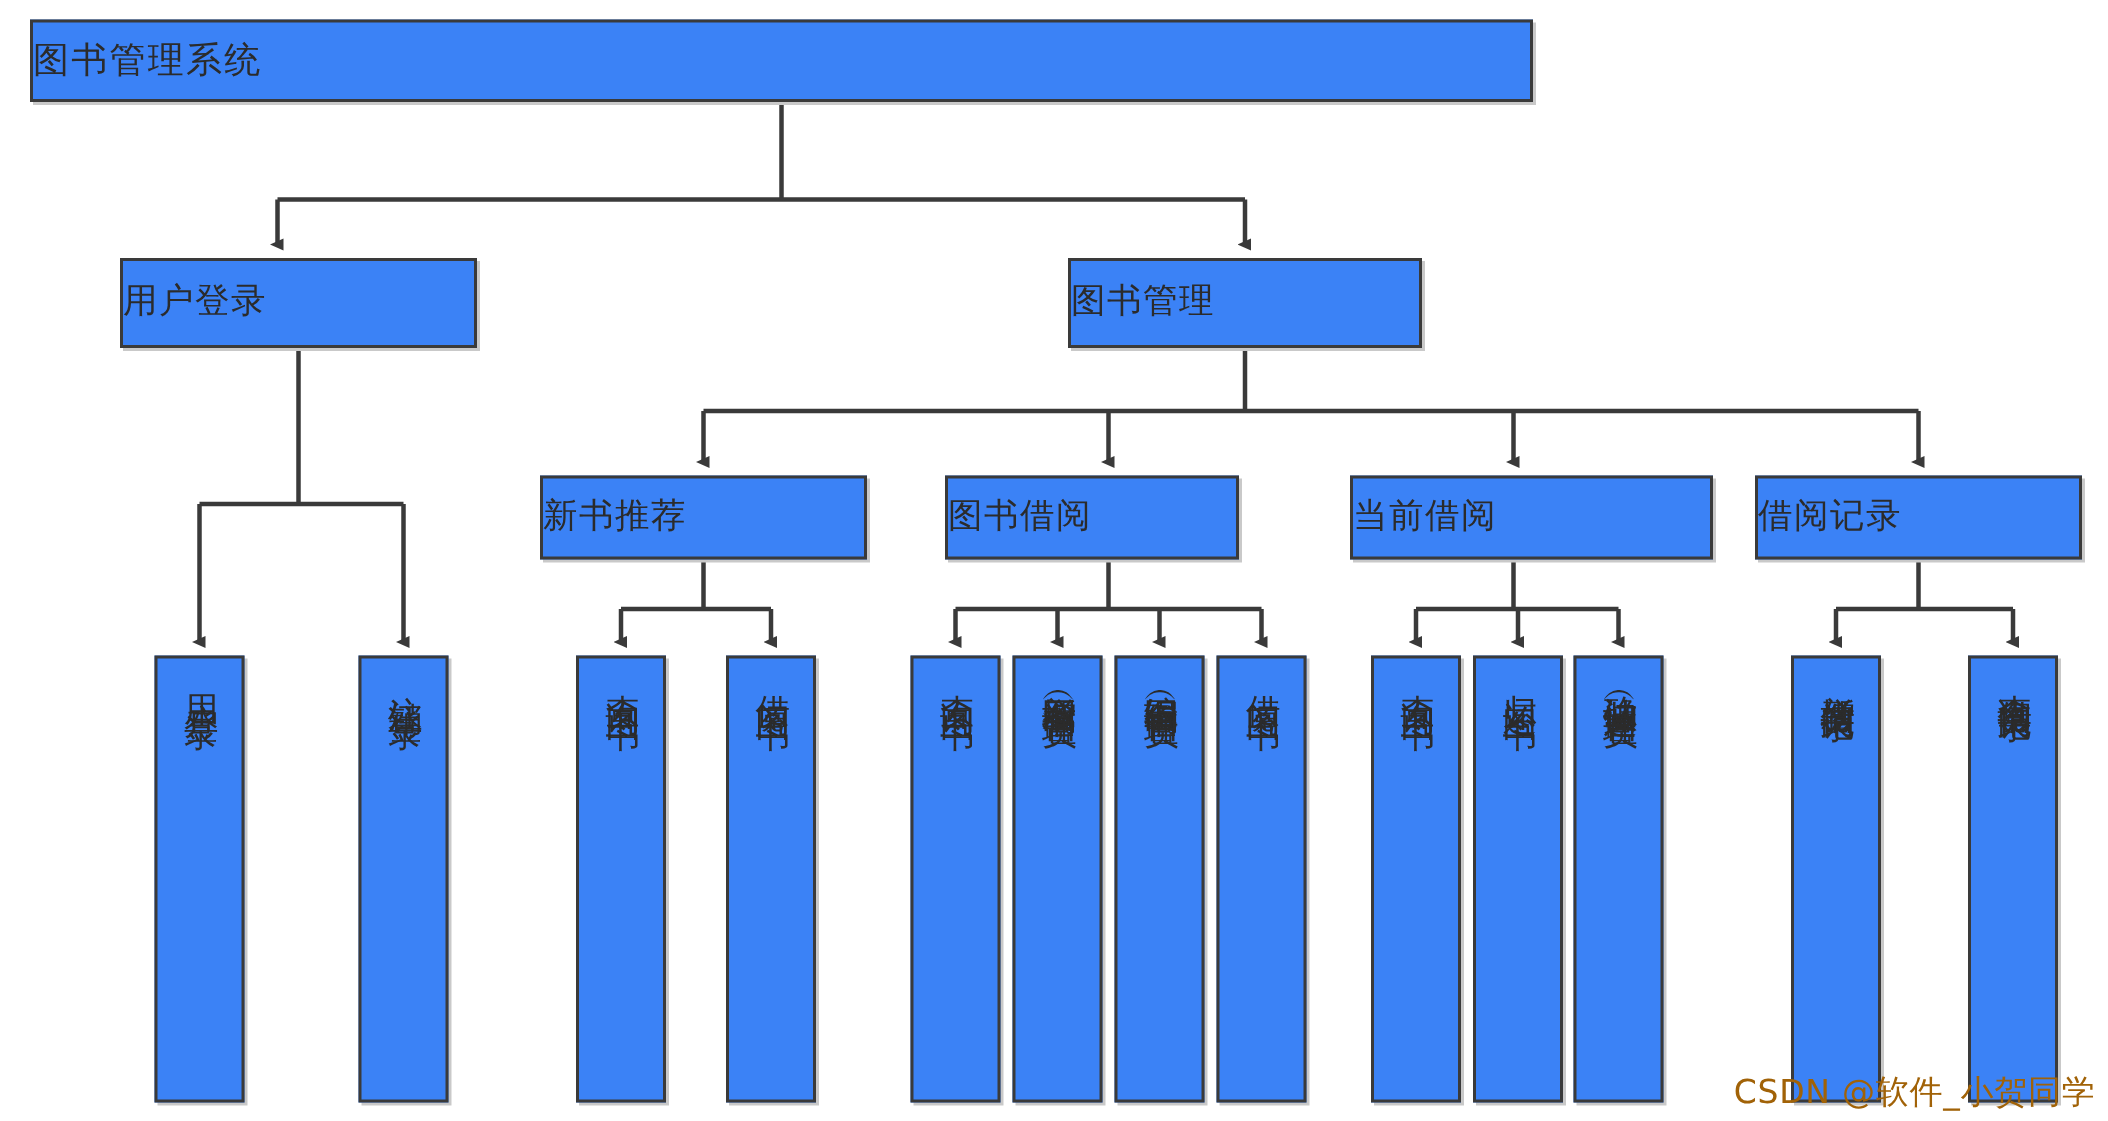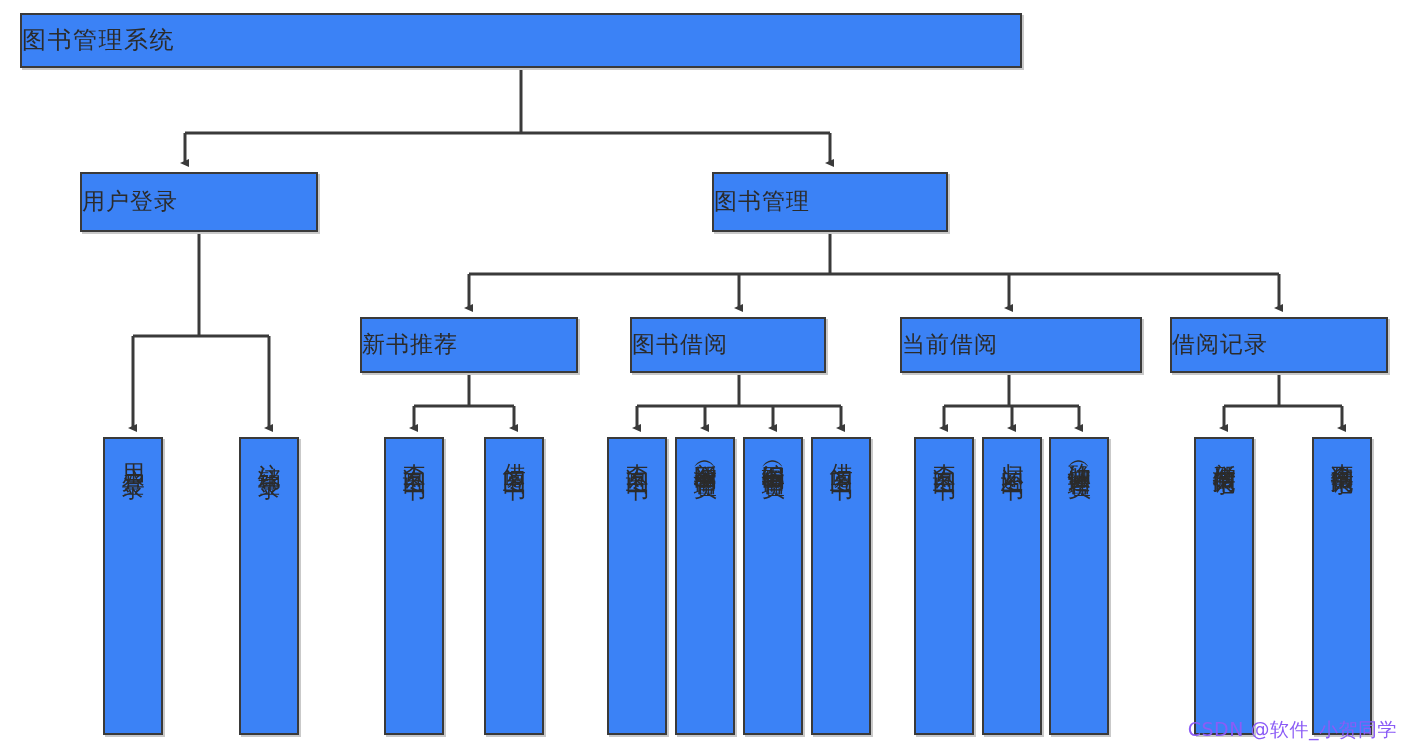--- a/index.html
+++ b/index.html
@@ -69,22 +69,22 @@
     white-space: nowrap;
     margin: 0 auto;
   }
   .node.vert.tall-text .node-label {
     letter-spacing: 2px;
   }
   #watermark {
     position: absolute;
     right: 8px;
     bottom: 4px;
-    font-size: 19px;
-    color: #8b5cf6;
+    font-size: 22px;
+    color: #a16207;
     letter-spacing: 0.5px;
     white-space: nowrap;
     user-select: none;
   }
 </style>
 </head>
 <body>
 
 <div id="diagram-root">
 

